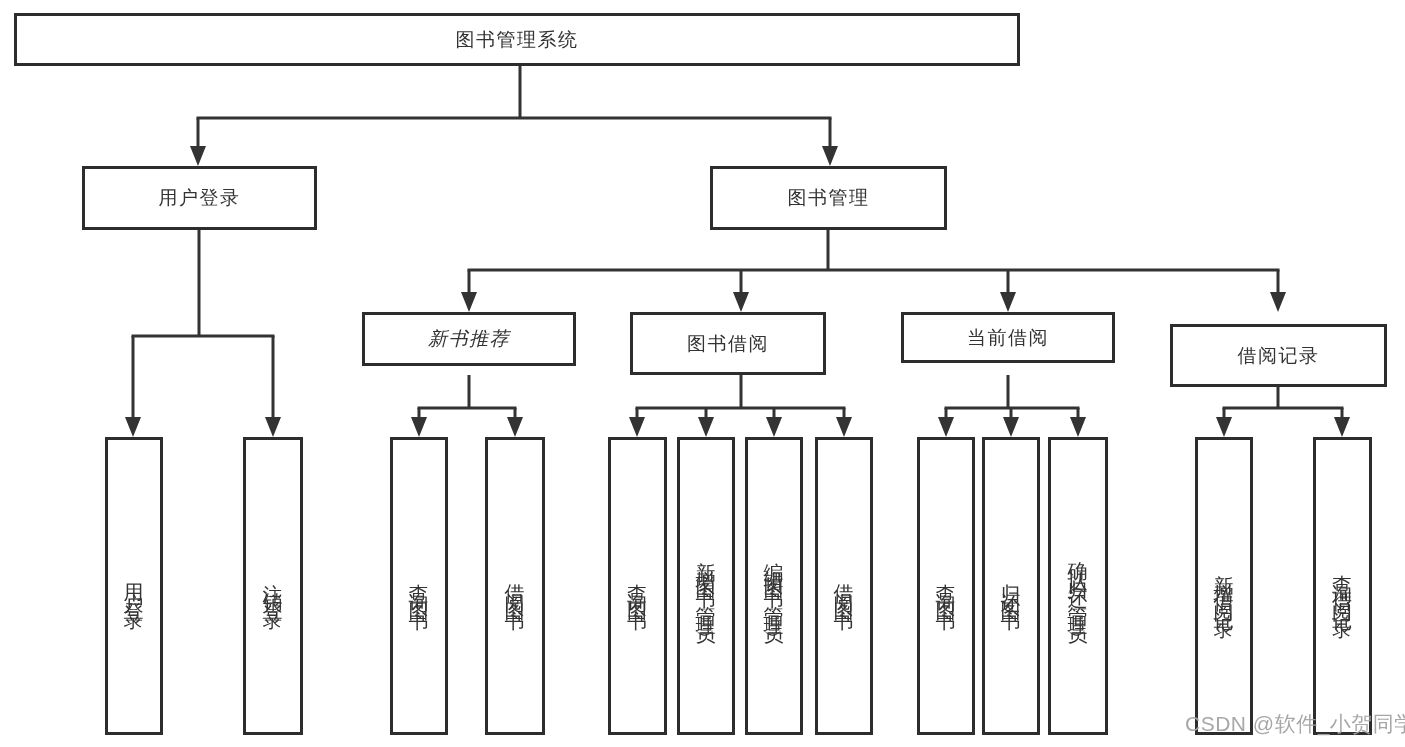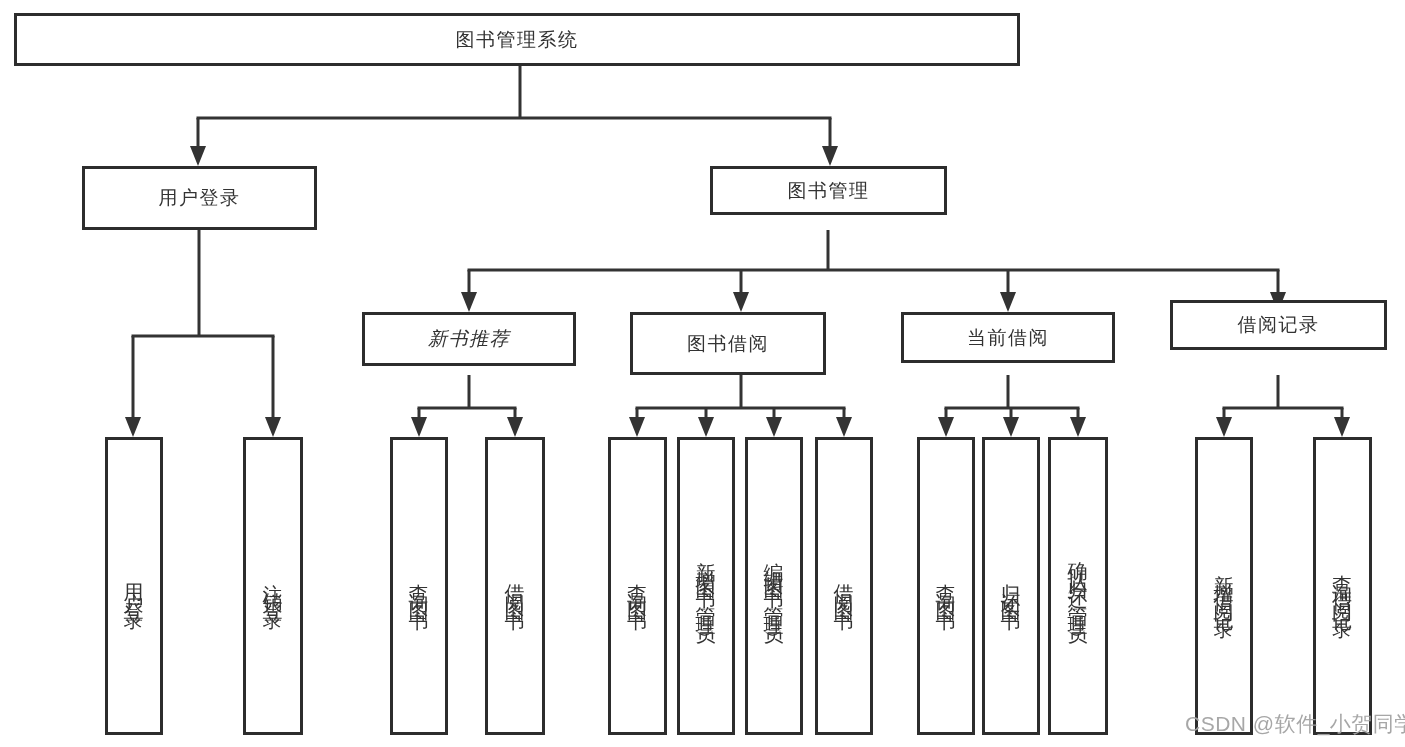--- a/index.html
+++ b/index.html
@@ -122,34 +122,34 @@
     </g>
   </svg>
 
   <div class="box hbox" style="left:14px; top:13px; width:1006px; height:53px;font-family:Liberation Mono, monospace;">
     <span>图书管理系统</span>
   </div>
 
   <div class="box hbox" style="left:82px; top:166px; width:235px; height:64px;">
     <span>用户登录</span>
   </div>
-  <div class="box hbox" style="left:710px; top:166px; width:237px; height:49px;">
+  <div class="box hbox" style="left:710px; top:166px; width:237px; height:64px;">
     <span>图书管理</span>
   </div>
 
   <div class="box hbox" style="left:362px; top:312px; width:214px; height:54px;font-style:italic;">
     <span>新书推荐</span>
   </div>
   <div class="box hbox" style="left:630px; top:312px; width:196px; height:63px;">
     <span>图书借阅</span>
   </div>
   <div class="box hbox" style="left:901px; top:312px; width:214px; height:51px;">
     <span>当前借阅</span>
   </div>
-  <div class="box hbox" style="left:1170px; top:300px; width:217px; height:50px;">
+  <div class="box hbox" style="left:1170px; top:324px; width:217px; height:63px;">
     <span>借阅记录</span>
   </div>
 
   <div class="box vbox" style="left:105px; top:437px; width:58px; height:298px;">
     <span class="vtext">用户登录</span>
   </div>
   <div class="box vbox" style="left:243px; top:437px; width:60px; height:298px;">
     <span class="vtext">注销登录</span>
   </div>
 

